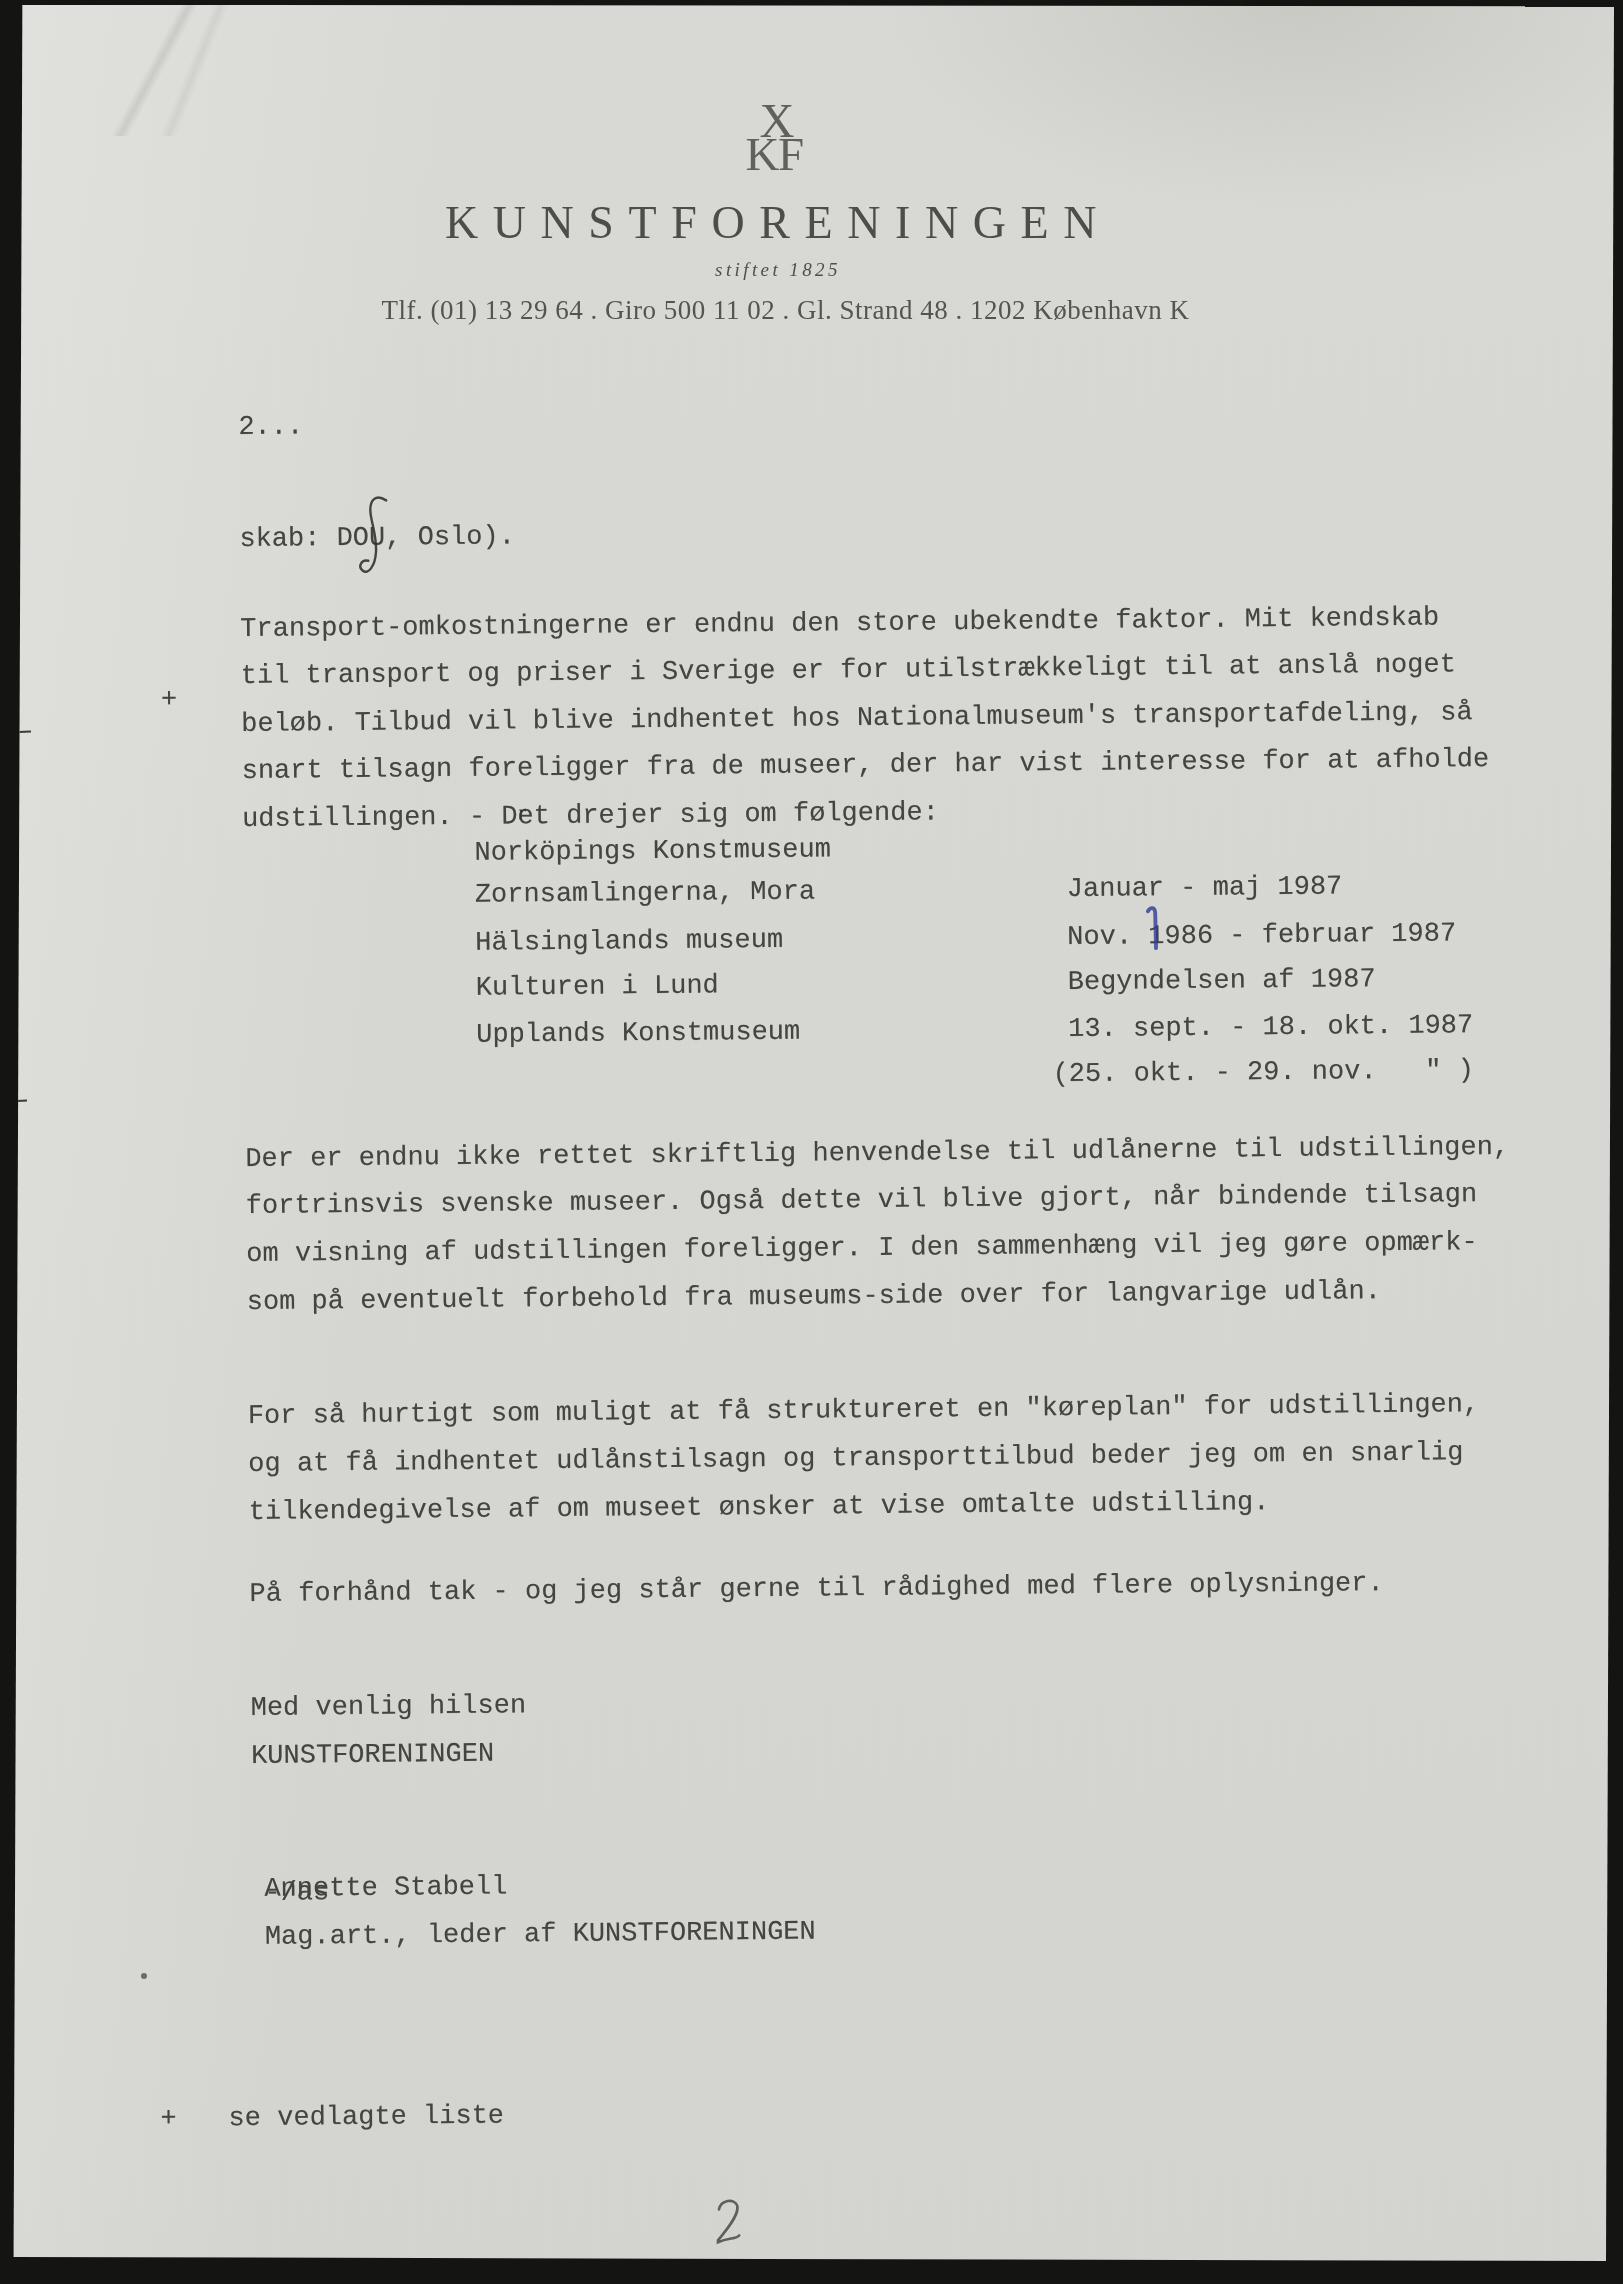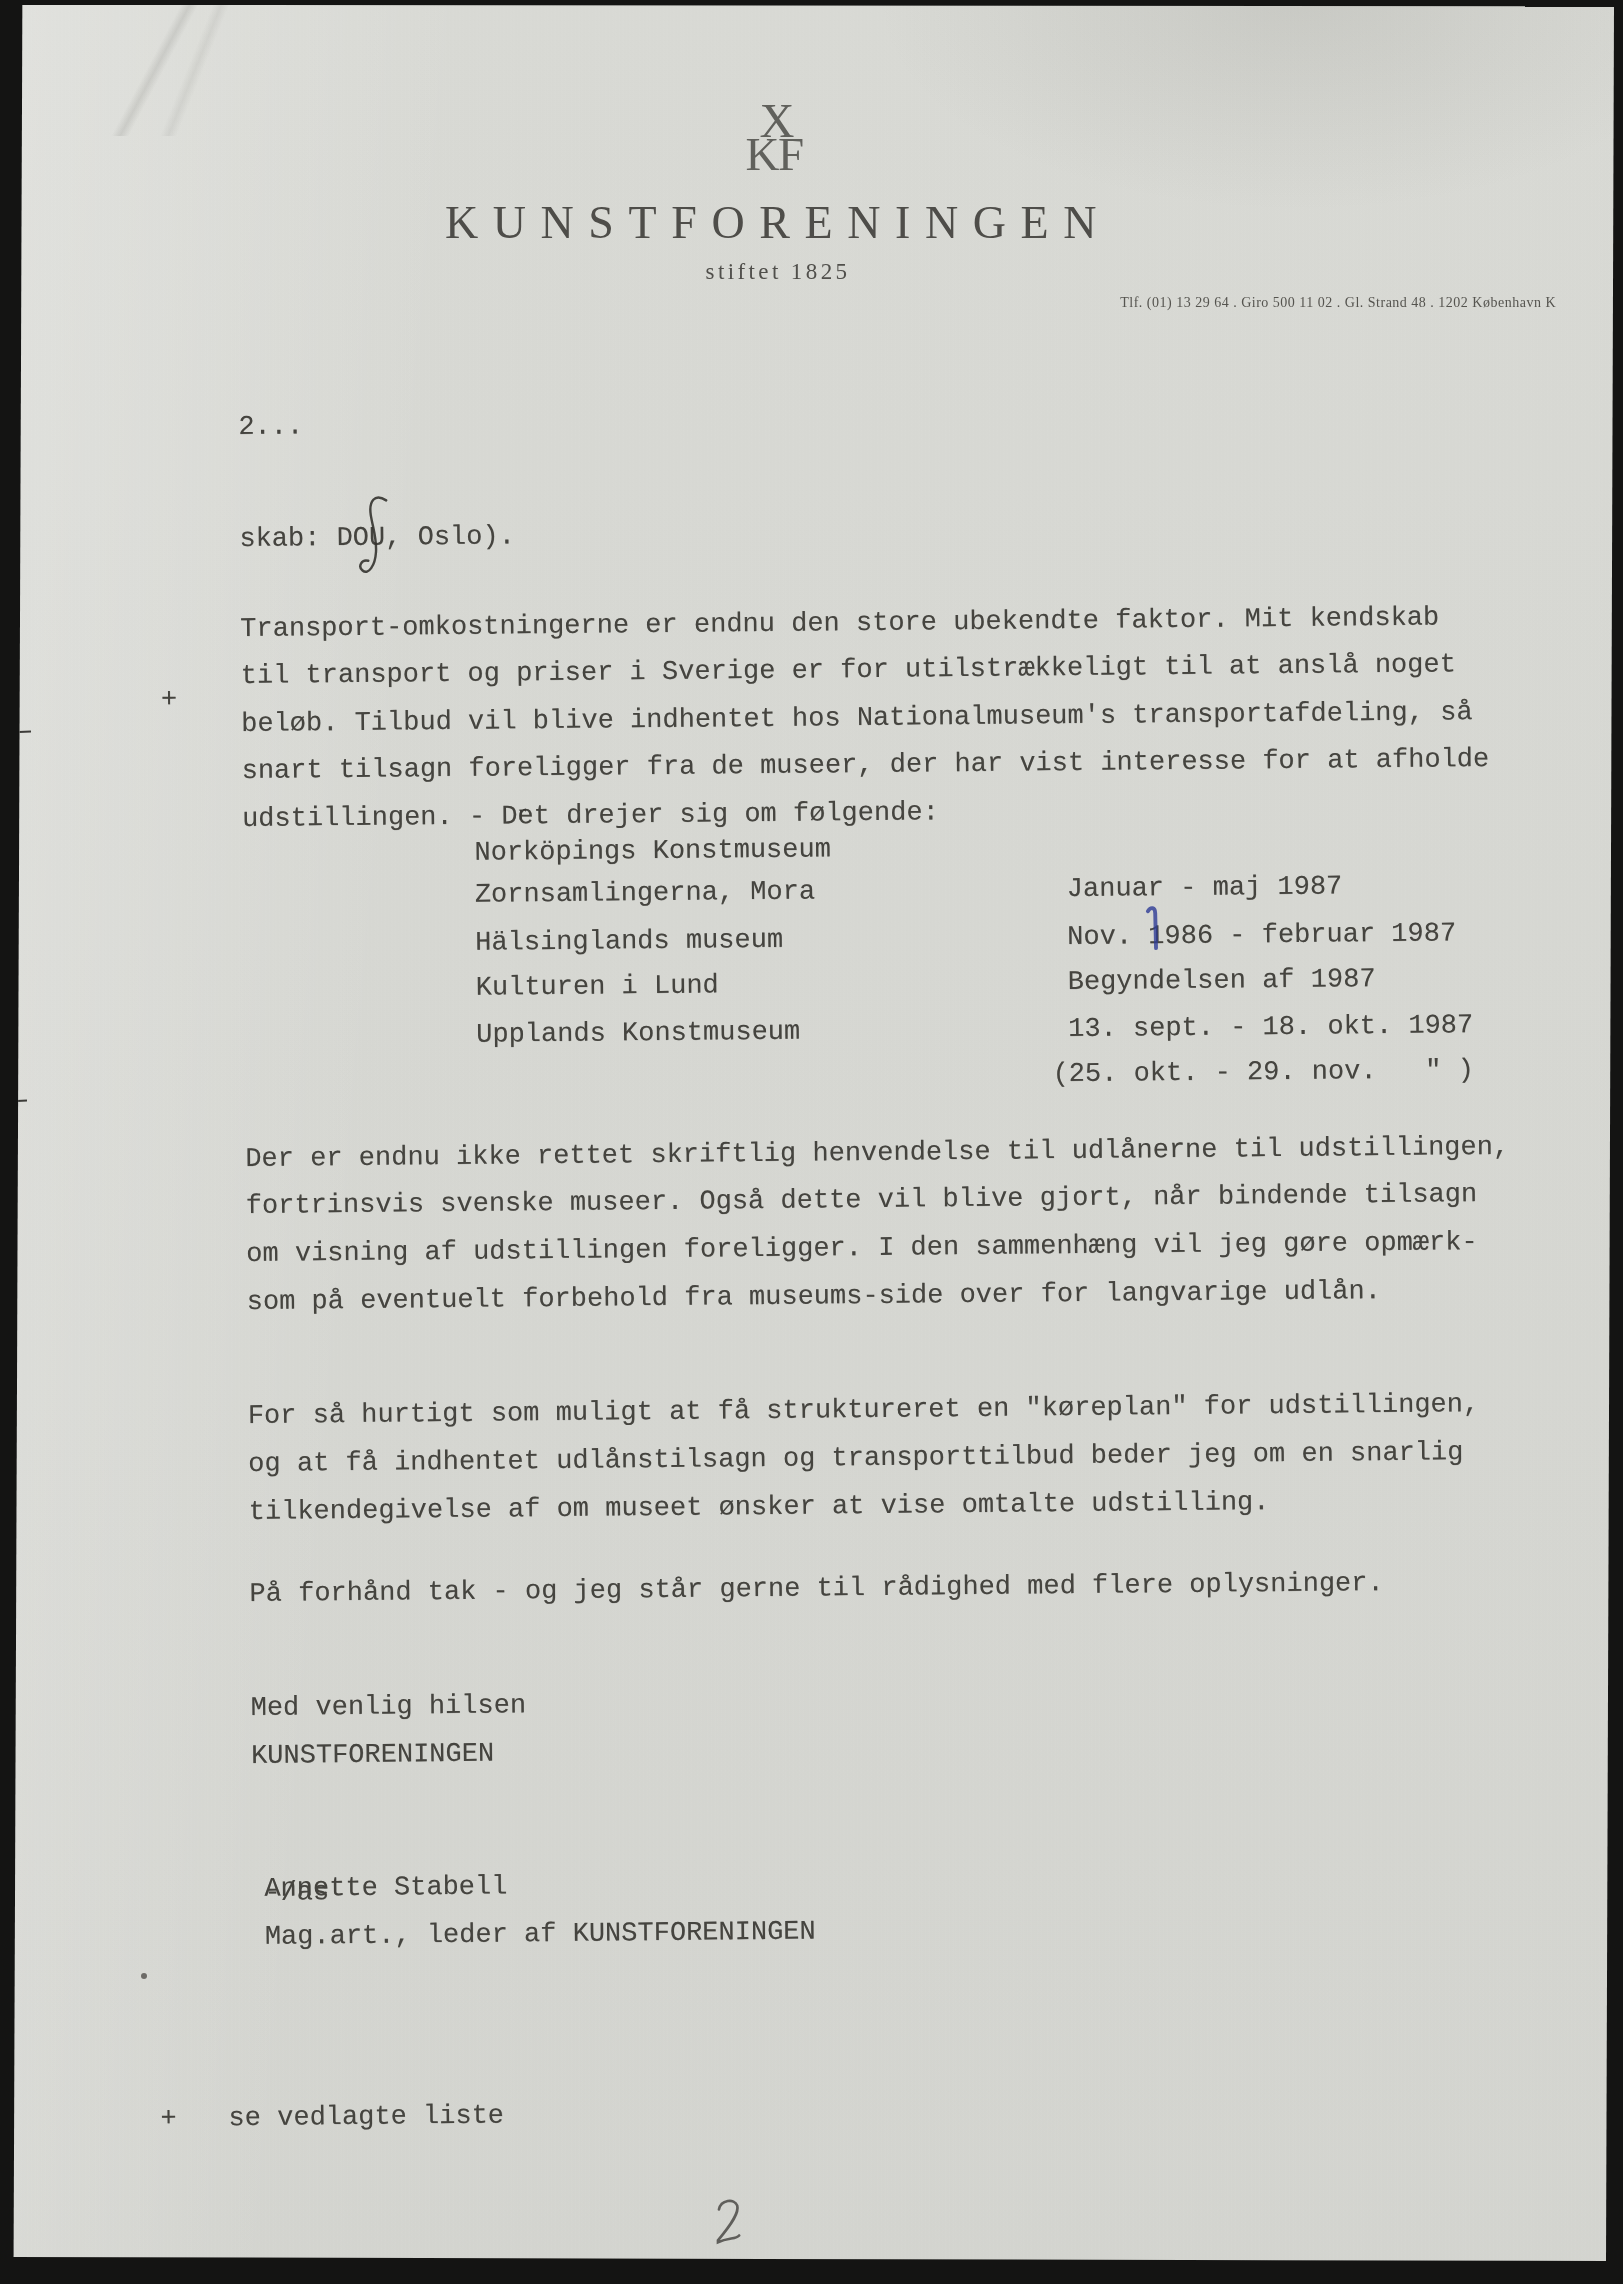--- a/index.html
+++ b/index.html
@@ -21,23 +21,23 @@
     position:absolute;left:53px;top:0;width:224px;height:136px;
     background:
       linear-gradient(118deg, transparent 44%, rgba(100,100,95,0.16) 47%, transparent 50%),
       linear-gradient(112deg, transparent 58%, rgba(100,100,95,0.10) 61%, transparent 64%);
   }
   
   .header{position:absolute;left:0;top:0;width:1556px;text-align:center;
     color:#4e4d49;font-family:"Liberation Serif","DejaVu Serif",serif;}
   .org-name{position:absolute;left:0;right:0;top:196px;font-size:46px;letter-spacing:14.6px;
     color:#4e4d49;font-weight:normal;}
-  .founded{position:absolute;left:0;right:0;top:259px;font-size:23px;
+  .founded{position:absolute;left:0;right:0;top:259px;font-size:19px;font-style:italic;
     letter-spacing:3.4px;color:#504f4b;}
-  .contact{position:absolute;left:15px;right:0;top:295px;font-size:14px;letter-spacing:0.5px;color:#55544f;text-align:right;}
+  .contact{position:absolute;left:15px;right:0;top:295px;font-size:27px;letter-spacing:0.5px;color:#55544f;}
   .monogram{position:absolute;left:733px;top:102px;}
   
   .typed{
     position:absolute;left:238px;top:394px;width:1362px;height:1799px;
     transform:rotate(-0.55deg);transform-origin:0 0;
     font-family:"Liberation Mono","DejaVu Sans Mono",monospace;
     font-size:27px;color:#45443f;
     text-shadow:0.2px 0.2px 0 rgba(70,70,65,0.35);
   }
   .tline{position:absolute;white-space:pre;line-height:46px;}

